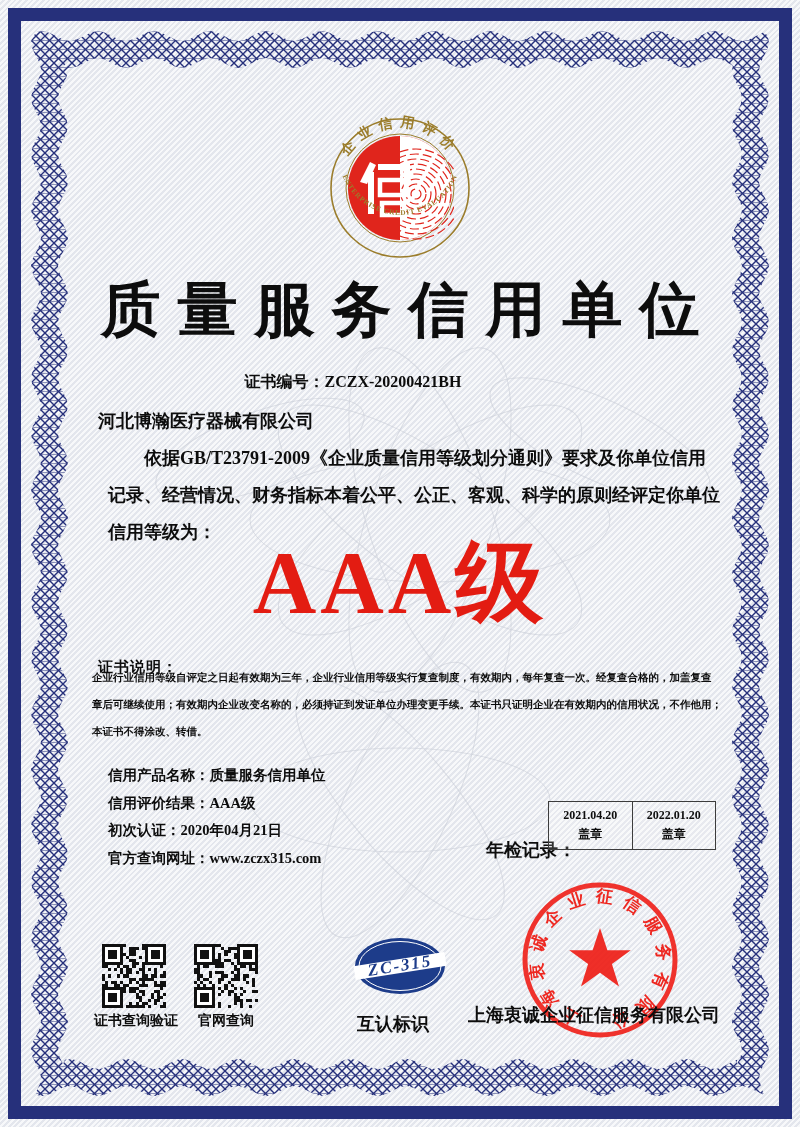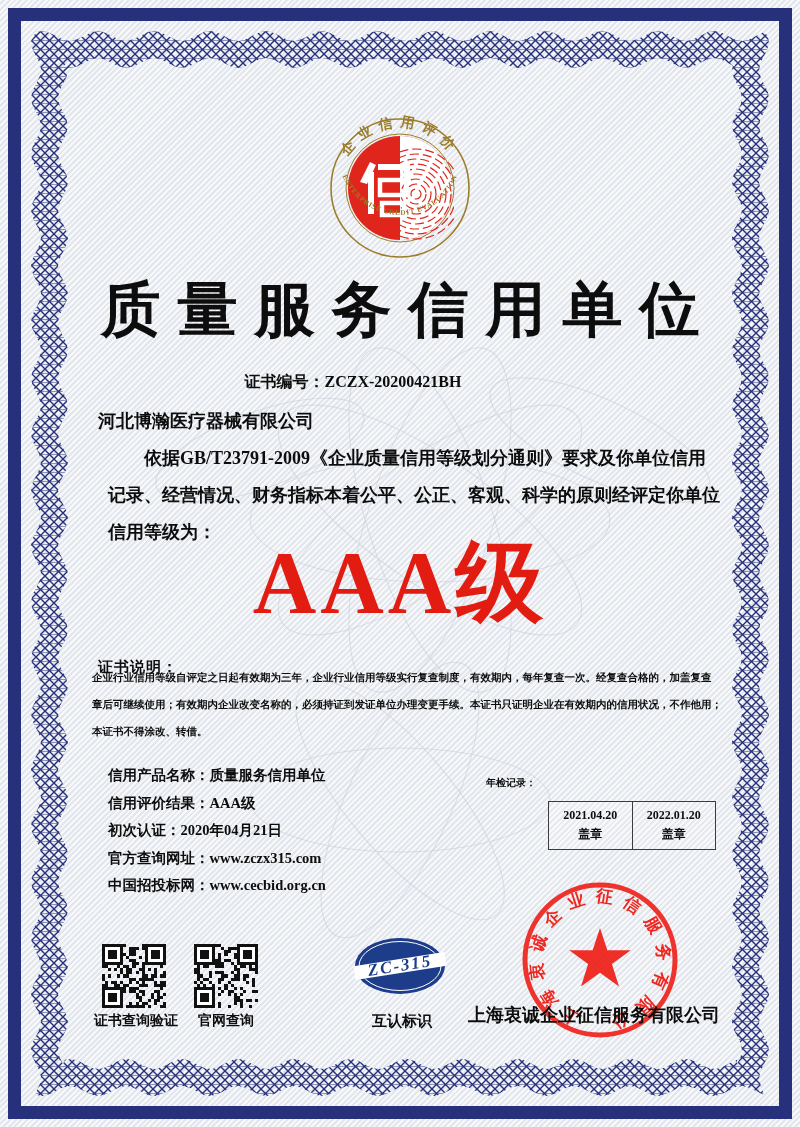--- a/index.html
+++ b/index.html
@@ -23,36 +23,36 @@
   .bodytext .indent{text-indent:2em;}
   .grade{
     left:0;top:533px;width:800px;text-align:center;
     font-size:88px;font-weight:700;color:#e31c12;letter-spacing:4px;line-height:100px;white-space:nowrap;
   }
   .explain-title{left:98px;top:658px;font-size:15px;font-weight:700;letter-spacing:1px;}
   .explain{left:92px;top:664px;width:630px;font-size:10.5px;font-weight:700;line-height:27px;}
   .explain div{white-space:nowrap;}
   .details{left:108px;top:766px;}
   .details .row{height:27.5px;font-size:14.5px;font-weight:700;white-space:nowrap;}
-  .annual-label{left:486px;top:776px;font-size:10px;font-weight:700;}
+  .annual-label{left:486px;top:838px;font-size:18px;font-weight:700;}
   .annual-table{
     left:548px;top:801px;width:166px;height:47px;display:flex;
     border:1px solid #3c3c3c;background:rgba(255,255,255,.15);
   }
   .annual-cell{flex:1;text-align:center;font-size:12px;font-weight:700;padding-top:4px;line-height:19px;}
   .annual-cell + .annual-cell{border-left:1px solid #3c3c3c;}
   .qr{width:64px;height:64px;}
   .qr svg{display:block;width:100%;height:100%;}
   #qr1{left:102px;top:944px;}
   #qr2{left:194px;top:944px;}
   .qr-label{top:1012px;font-size:14px;font-weight:700;text-align:center;white-space:nowrap;}
   #qr-label-1{left:94px;width:84px;}
   #qr-label-2{left:192px;width:68px;}
   #zc-logo{left:352px;top:935px;}
-  .mutual-label{left:357px;top:1012px;width:90px;text-align:center;font-size:15px;font-weight:700;}
+  .mutual-label{left:357px;top:1012px;width:90px;font-size:18px;font-weight:700;}
   #seal{left:512px;top:874px;z-index:3;}
   .issuer{left:468px;top:1003px;font-size:18px;font-weight:700;z-index:4;white-space:nowrap;}
   #logo{left:318px;top:110px;}
 </style>
 </head>
 <body>
 
 <div class="page">
 
   <svg id="frame-svg" width="800" height="1127" viewBox="0 0 800 1127">
@@ -140,21 +140,20 @@
       <div>企业行业信用等级自评定之日起有效期为三年，企业行业信用等级实行复查制度，有效期内，每年复查一次。经复查合格的，加盖复查</div>
       <div>章后可继续使用；有效期内企业改变名称的，必须持证到发证单位办理变更手续。本证书只证明企业在有效期内的信用状况，不作他用；</div>
       <div>本证书不得涂改、转借。</div>
     </div>
 
     <div class="abs details">
       <div class="row"><span>信用产品名称：</span><span>质量服务信用单位</span></div>
       <div class="row"><span>信用评价结果：</span><span>AAA级</span></div>
       <div class="row"><span>初次认证：</span><span>2020年04月21日</span></div>
       <div class="row"><span>官方查询网址：</span><span>www.zczx315.com</span></div>
-      <div class="row"><span>中国招投标网：</span><span>www.cecbid.org.cn</span></div>
     </div>
 
     <div class="abs annual-label">年检记录：</div>
     <div class="abs annual-table">
       <div class="annual-cell">
         <div>2021.04.20</div>
         <div>盖章</div>
       </div>
       <div class="annual-cell">
         <div>2022.01.20</div>

